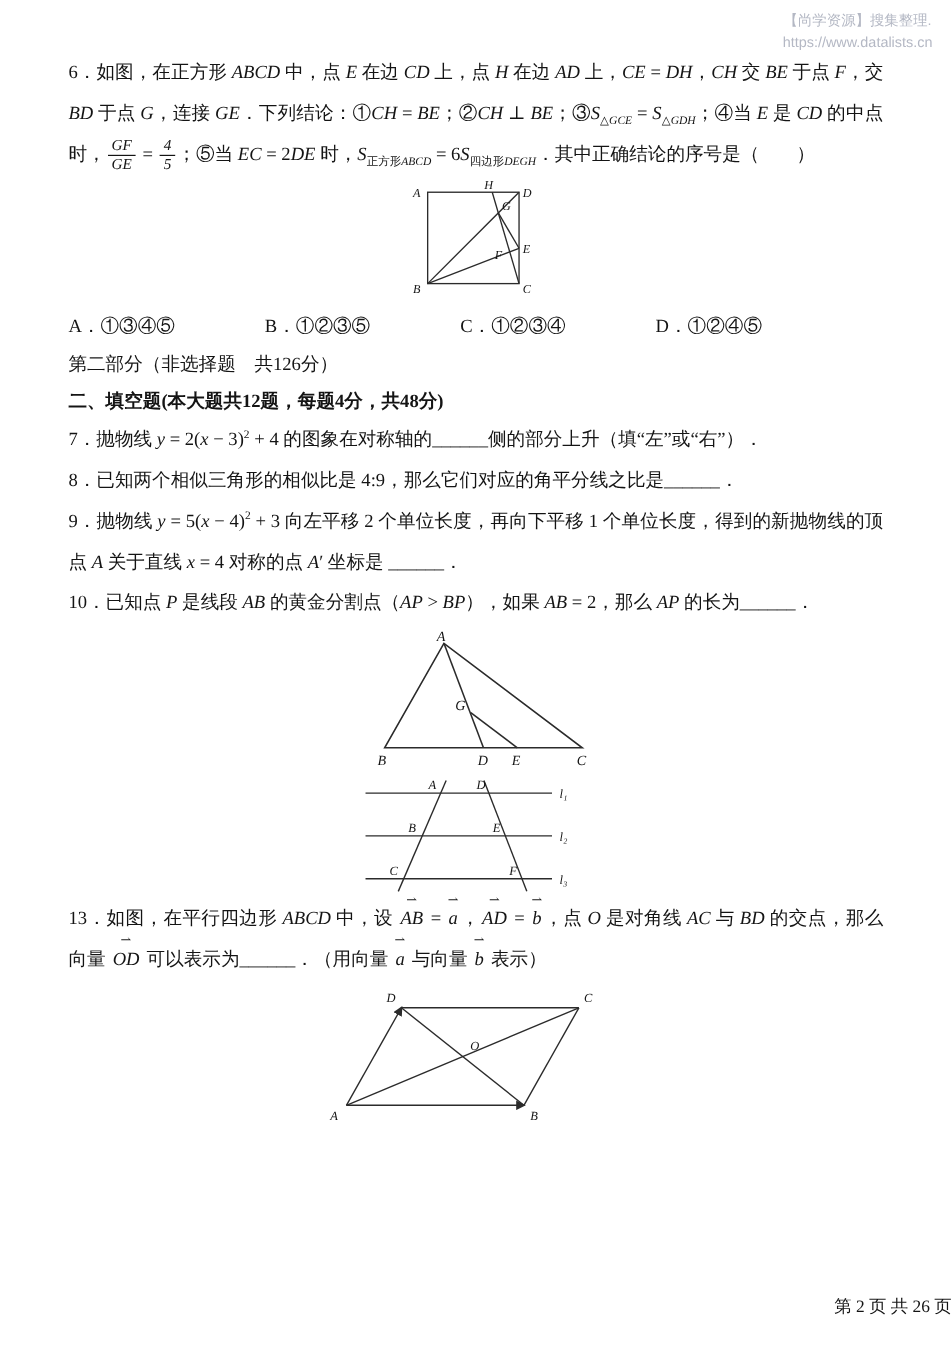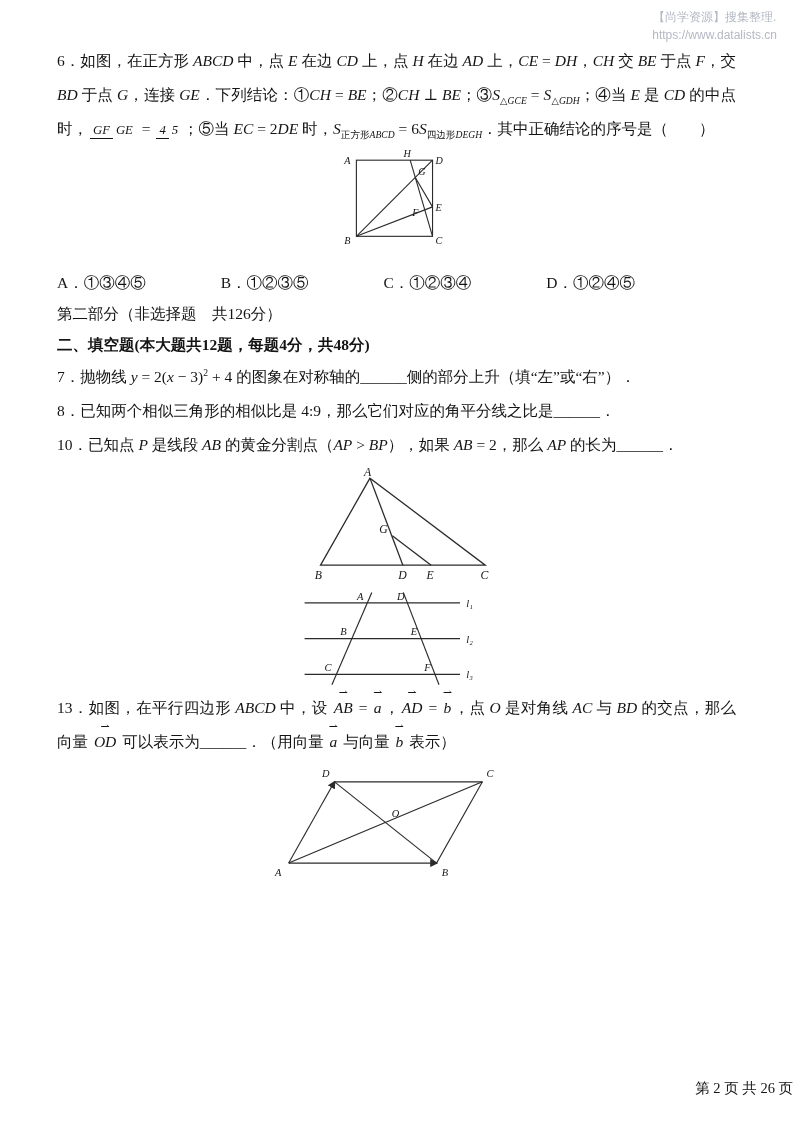--- a/index.html
+++ b/index.html
@@ -3,30 +3,30 @@
 <meta charset="utf-8">
 <style>
   *{margin:0;padding:0;box-sizing:border-box}
   html,body{background:#fff}
   body{width:793px;height:1122px;position:relative;overflow:hidden;
        font-family:"Liberation Serif","DejaVu Serif",serif;font-size:15.5px;color:#141414}
   .content{padding:44px 57px 0}
   p.q{line-height:2.2;text-align:justify;margin:0}
   i{font-family:"Liberation Serif","DejaVu Serif",serif}
   sub,sup{font-size:0.62em}
-  .frac{display:inline-flex;flex-direction:row;align-items:center;vertical-align:middle;
+  .frac{display:inline-flex;flex-direction:column;align-items:center;vertical-align:middle;
         line-height:1.2;font-size:0.82em;font-style:italic;margin:0 2px}
   .fn{border-bottom:1px solid #141414;padding:0 3px}
   .fd{padding:0 3px}
   .vec{font-style:italic;position:relative;display:inline-block;padding:0 2px}
   .vec::after{content:"⇀";position:absolute;left:50%;transform:translateX(-50%);top:-0.95em;
               font-size:0.7em;font-style:normal}
   .figure{display:flex;justify-content:center;margin:2px 0}
   .figure svg{display:block}
-  .options{display:flex;width:578px;justify-content:space-between;line-height:2;margin-top:12px}
+  .options{display:flex;width:578px;justify-content:space-between;line-height:2;margin-top:2px}
   .center{text-align:left;line-height:2}
   .sec2{font-weight:bold;line-height:2;margin-top:0}
   .watermark{position:absolute;top:8px;right:16px;text-align:center;color:#b4b8c4;
              font-size:12px;line-height:1.5;font-family:"Liberation Sans","DejaVu Sans",sans-serif}
   .footer{position:absolute;bottom:24px;left:0;width:100%;text-align:right;font-size:14.5px}
   svg text{font-size:10px;font-style:italic;fill:#141414;font-family:"Liberation Serif",serif}
   .geo line,.geo rect,.geo path{stroke:#2b2b2b;stroke-width:1.1;fill:none}
 </style>
 </head>
 <body>
@@ -71,20 +71,21 @@
     <span>B．①②③⑤</span>
     <span>C．①②③④</span>
     <span>D．①②④⑤</span>
   </div>
 
   <div class="center">第二部分（非选择题　共126分）</div>
   <div class="sec2">二、填空题(本大题共12题，每题4分，共48分)</div>
 
   <p class="q">7．抛物线 <i>y</i> = 2(<i>x</i> − 3)<sup>2</sup> + 4 的图象在对称轴的______侧的部分上升（填“左”或“右”）．</p>
   <p class="q">8．已知两个相似三角形的相似比是 4:9，那么它们对应的角平分线之比是______．</p>
+  <p class="q">9．抛物线 <i>y</i> = 5(<i>x</i> − 4)<sup>2</sup> + 3 向左平移 2 个单位长度，再向下平移 1 个单位长度，得到的新抛物线的顶点 <i>A</i> 关于直线 <i>x</i> = 4 对称的点 <i>A</i>′ 坐标是 ______．</p>
   <p class="q">10．已知点 <i>P</i> 是线段 <i>AB</i> 的黄金分割点（<i>AP</i> &gt; <i>BP</i>），如果 <i>AB</i> = 2，那么 <i>AP</i> 的长为______．</p>
 
   <div class="figure">
     <svg width="200" viewBox="0 0 170 100">
       <g class="geo">
         <path d="M62,12 L20,86 L160,86 Z"></path>
         <line x1="62" y1="12" x2="90" y2="86"></line>
         <line x1="81" y1="61" x2="114" y2="86"></line>
       </g>
       <text x="57" y="10">A</text>

